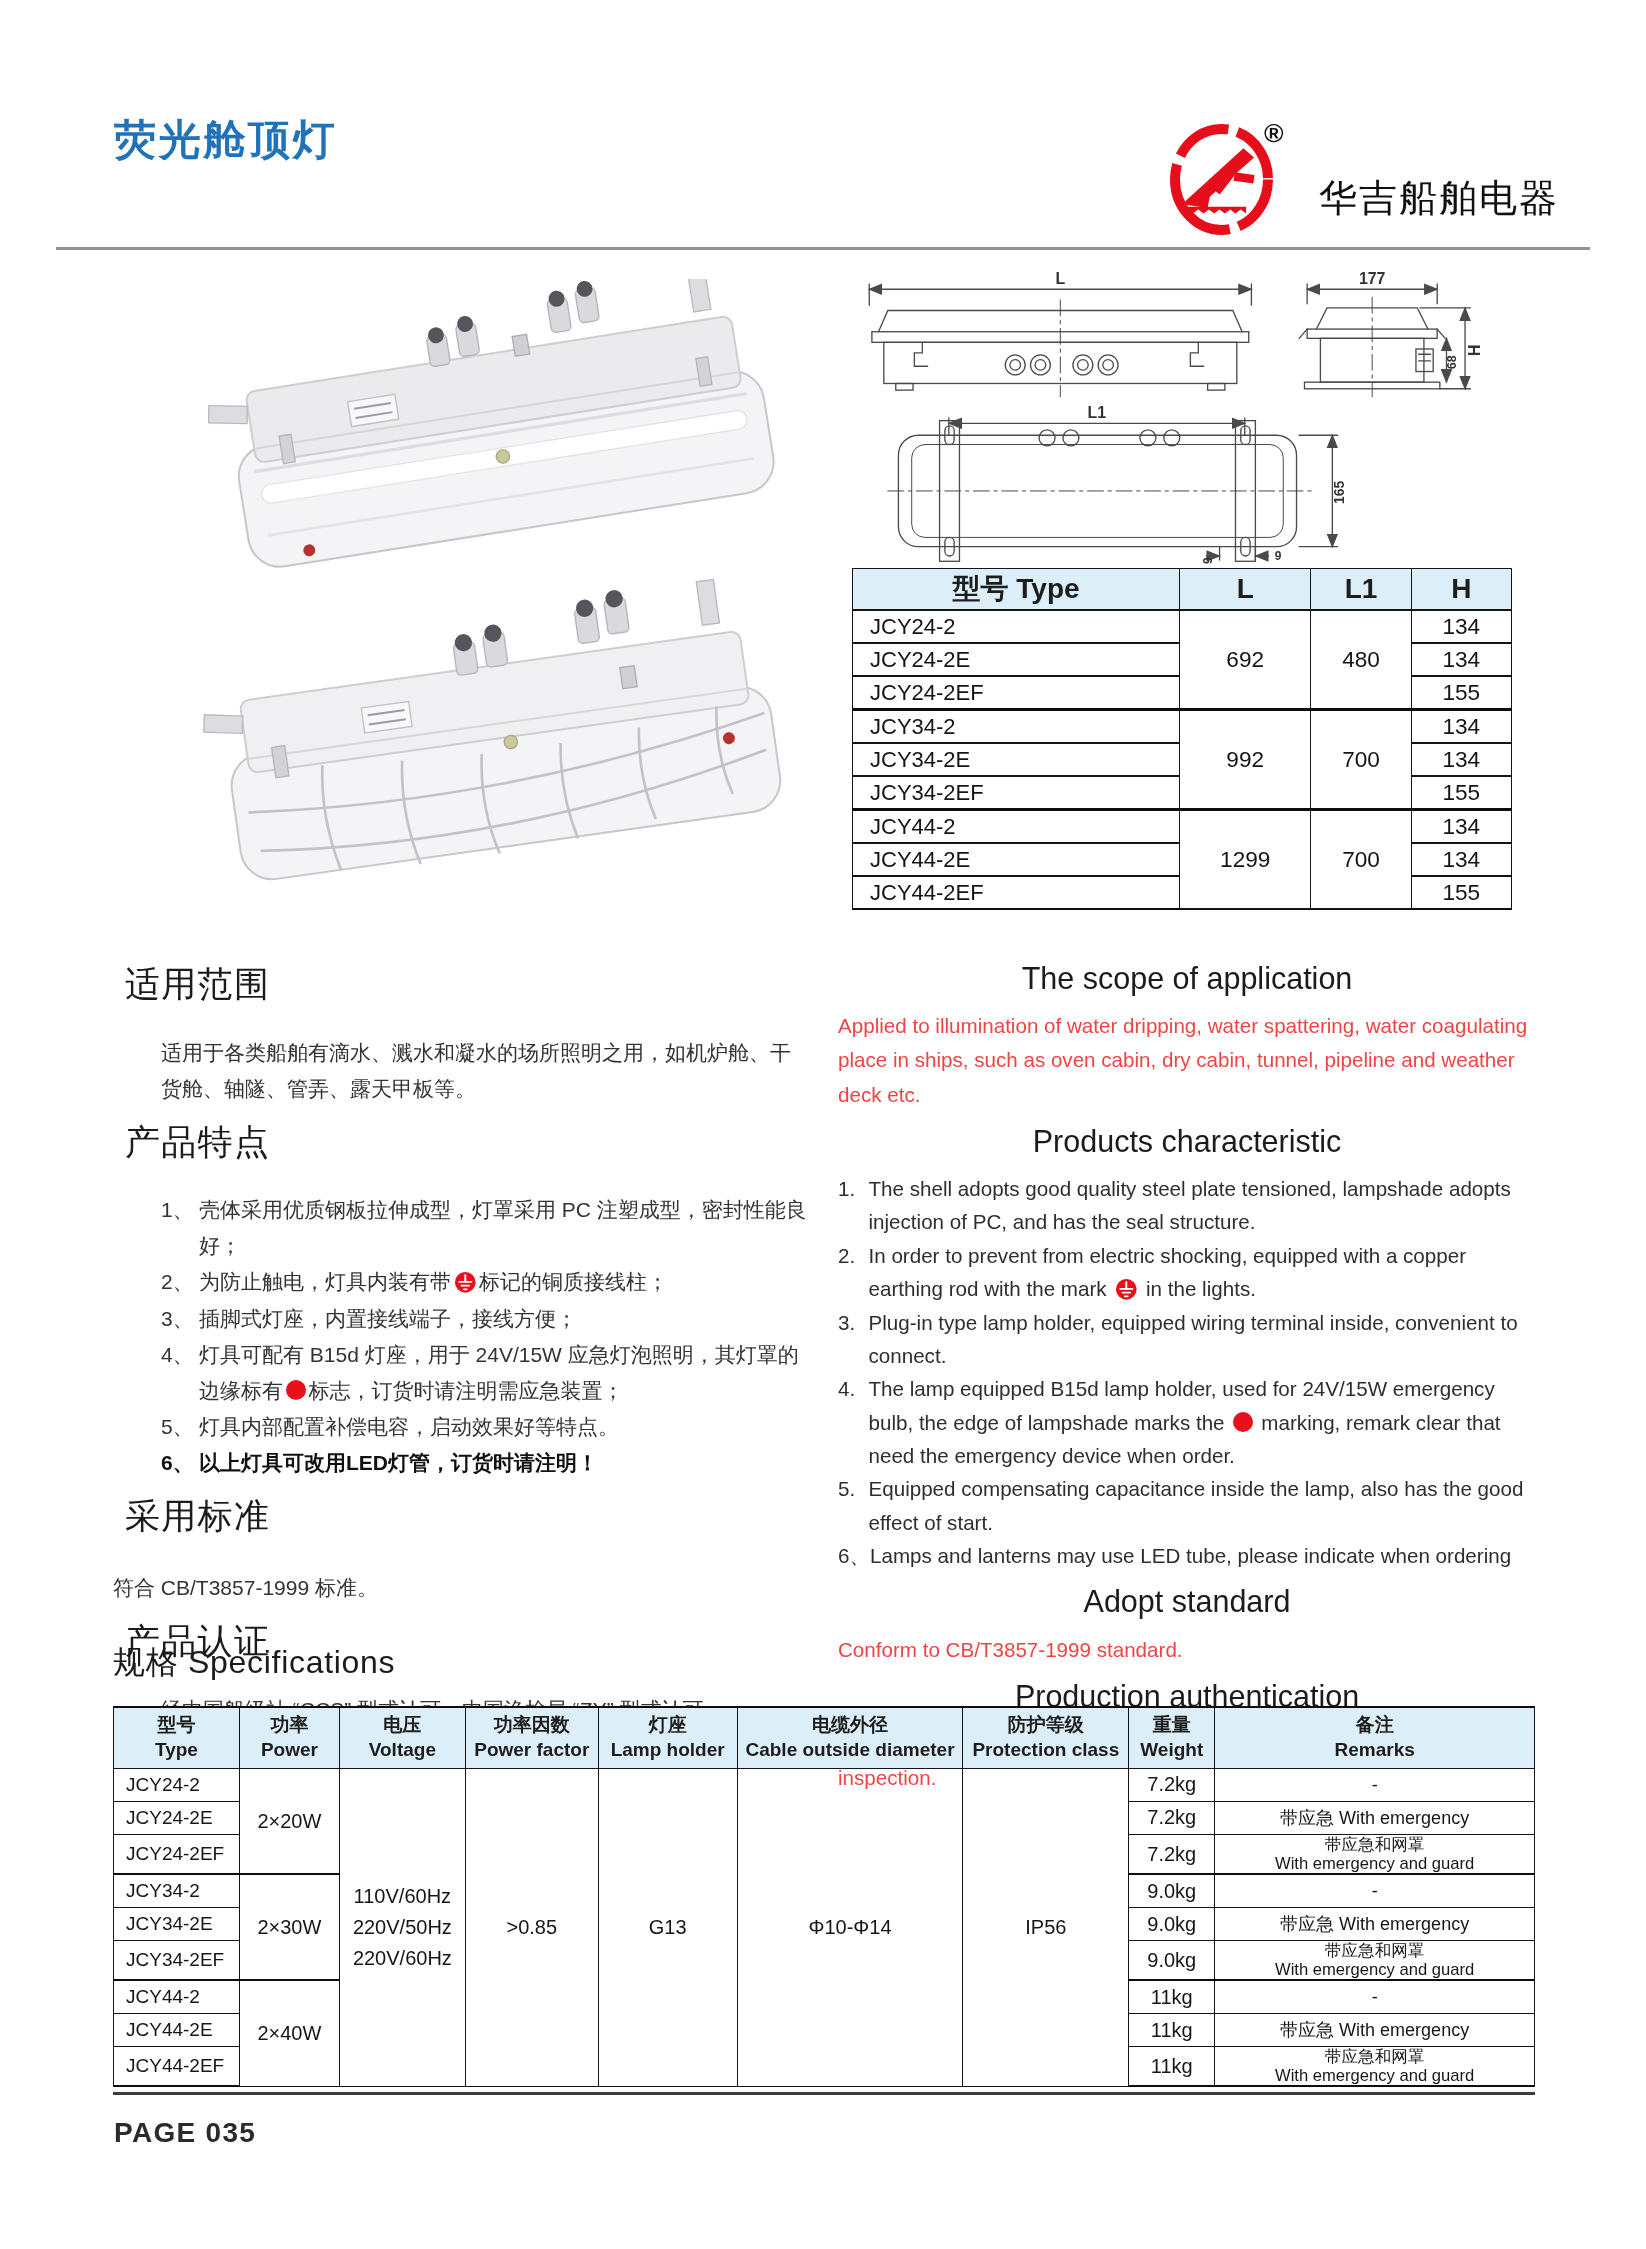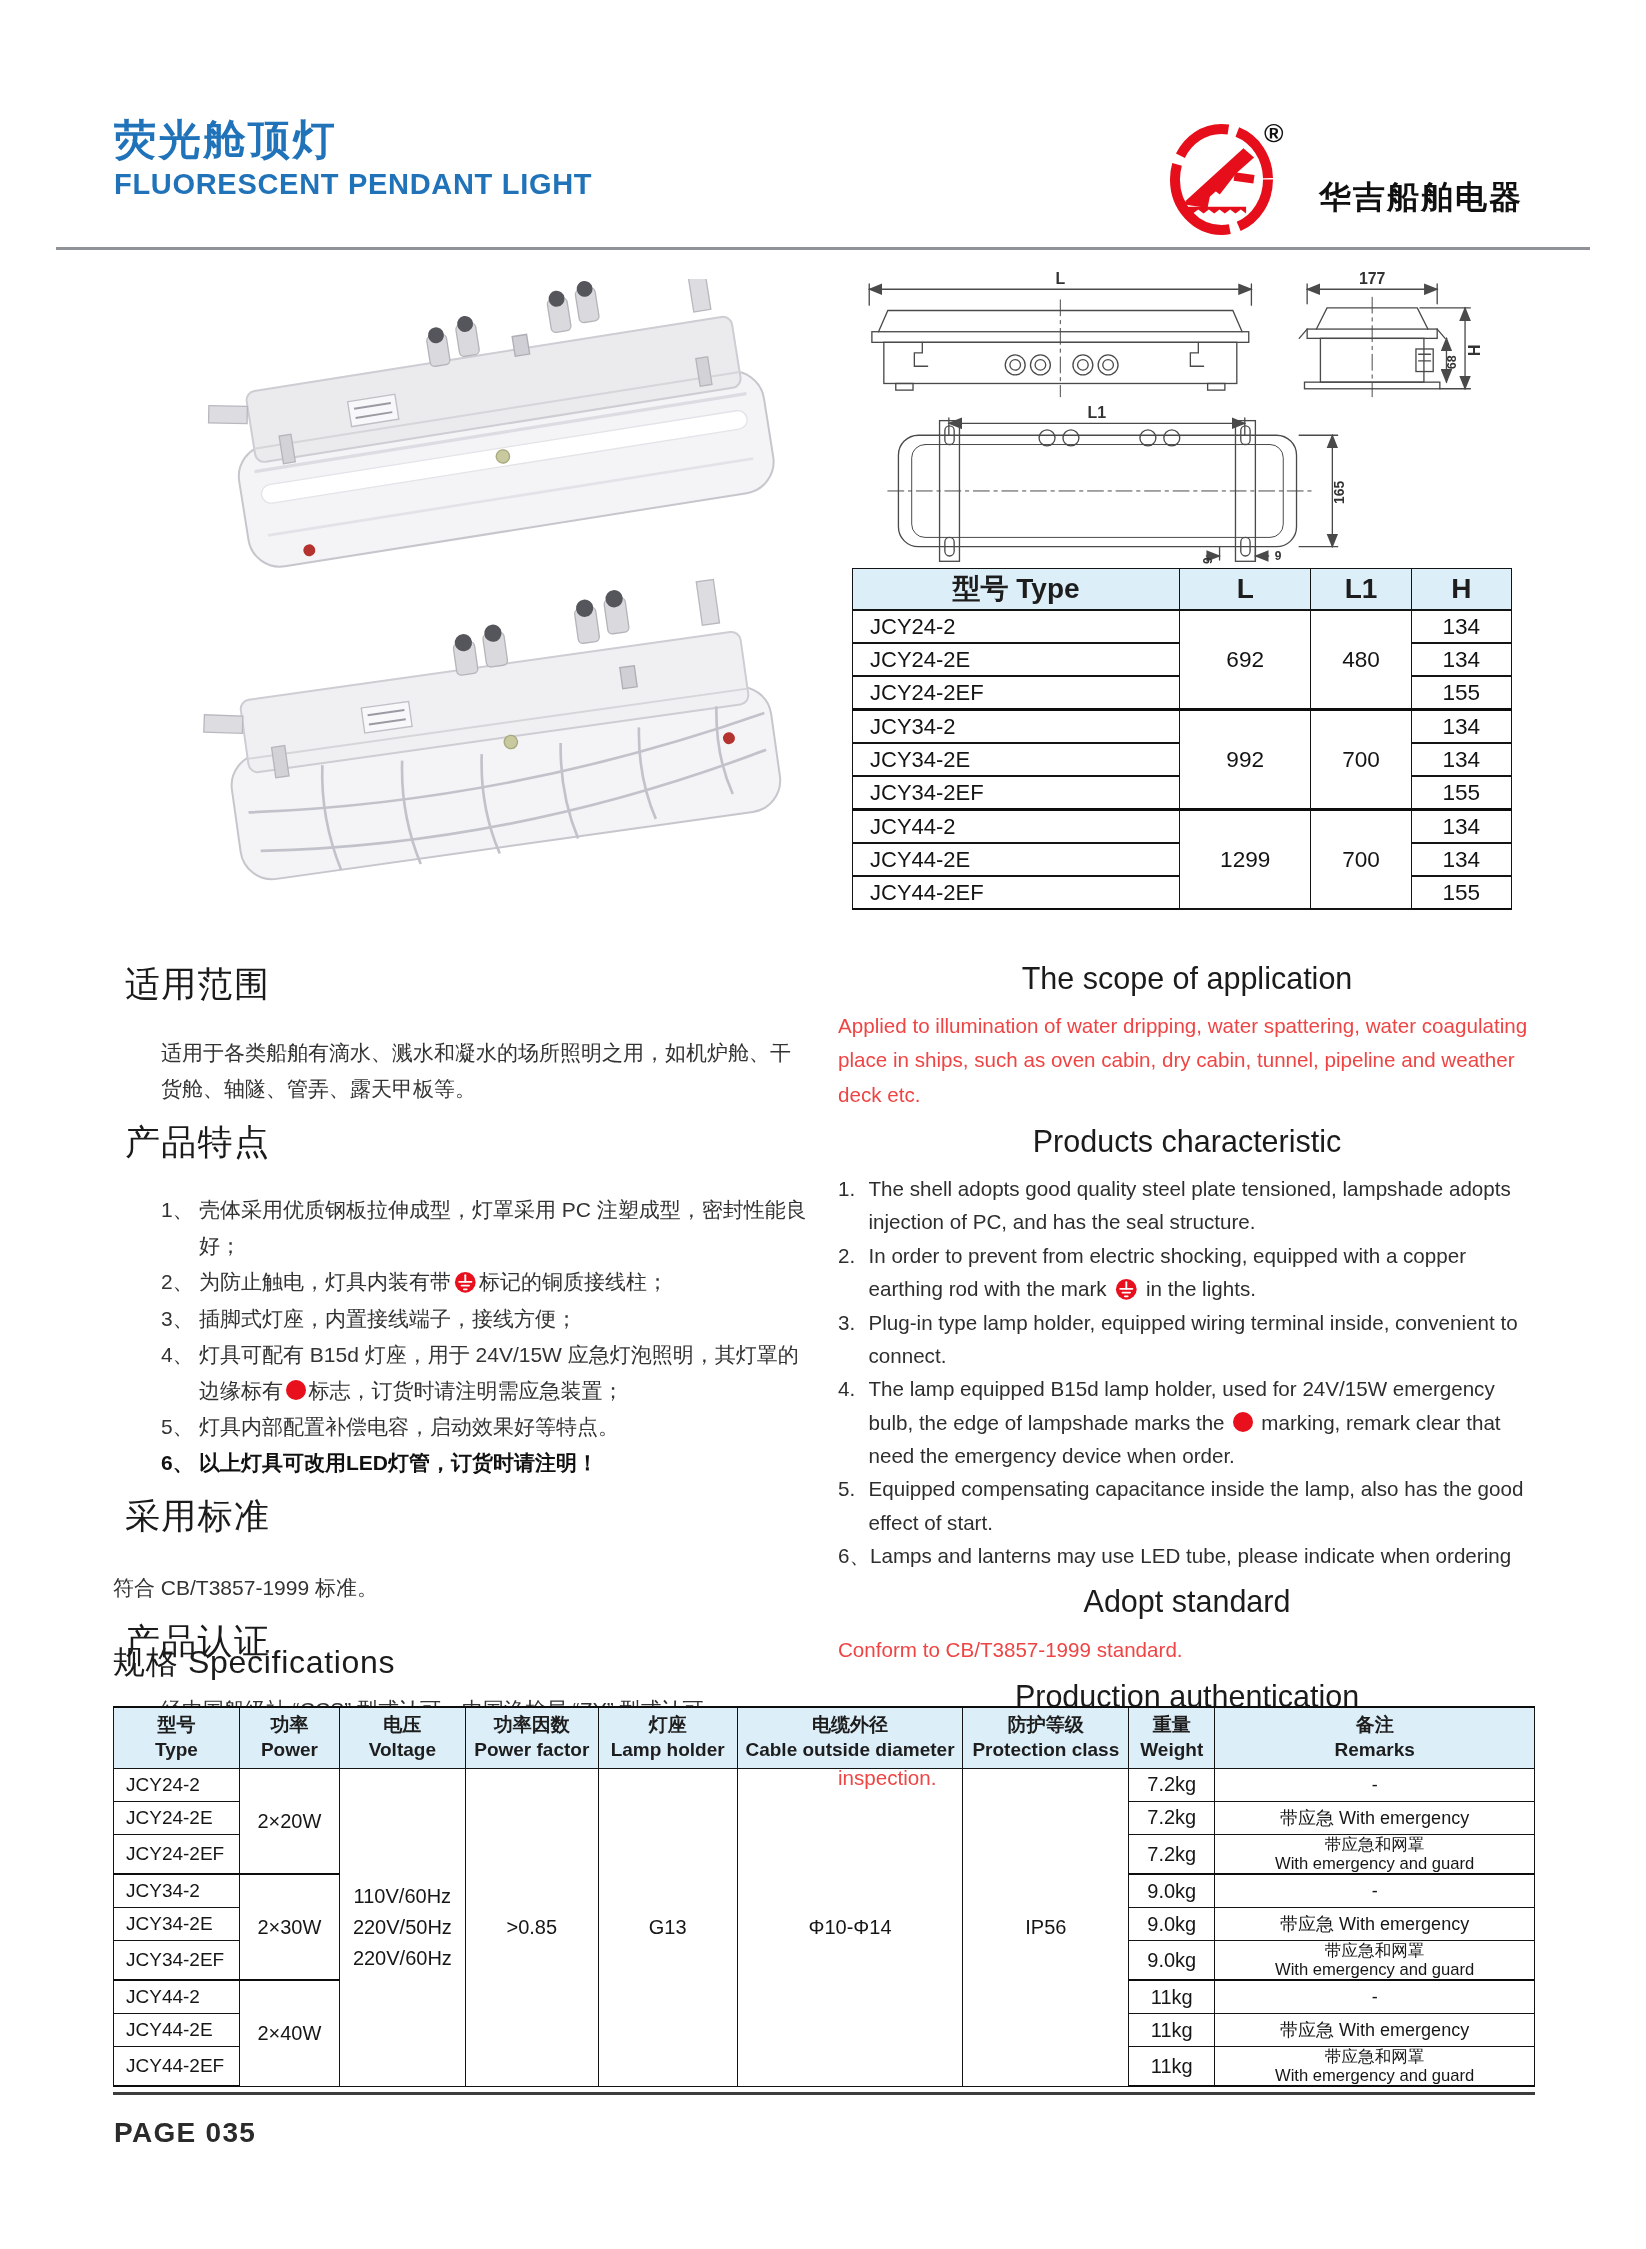--- a/index.html
+++ b/index.html
@@ -8,21 +8,21 @@
     font-family:"Liberation Sans", sans-serif;color:#222;
     -webkit-font-smoothing:antialiased;
   }
   
   .hdr{position:absolute;left:114px;top:116px;}
   .title-cn{font-size:42px;font-weight:700;color:#2173b9;letter-spacing:2.7px;line-height:1.15;}
   .title-en{font-size:29px;font-weight:600;color:#2173b9;letter-spacing:0.7px;margin-top:4px;}
   .brand{position:absolute;left:1165px;top:123px;display:flex;align-items:center;}
   .brand-mark{position:relative;width:113px;height:113px;}
   .reg{position:absolute;left:1264px;top:118px;font-size:26.5px;font-weight:700;color:#111;}
-  .brand-name{font-size:32px;font-weight:700;color:#101010;margin-left:41px;margin-top:37px;letter-spacing:2px;}
+  .brand-name{font-size:38px;font-weight:400;color:#101010;margin-left:41px;margin-top:37px;letter-spacing:2px;}
   .hdr-rule{position:absolute;left:56px;top:247px;width:1534px;height:2.7px;background:#8f9398;}
   
   .photos{position:absolute;left:156px;top:279px;width:684px;height:611px;}
   .drawings{position:absolute;left:848px;top:264px;width:698px;height:300px;}
   svg text{font-family:"Liberation Sans",sans-serif;}
   
   .dim-table-wrap{position:absolute;left:852px;top:568px;width:660px;}
   table{border-collapse:collapse;width:100%;}
   .dim-table th{
     background:#dceef8;font-size:28px;font-weight:600;color:#1d1d1d;
@@ -78,21 +78,20 @@
   .spec-table col.c-remark{width:320px;}
   
   .foot-rule{position:absolute;left:113px;top:2092px;width:1422px;height:2.7px;background:#3c3c3c;}
   .page-num{position:absolute;left:114px;top:2117px;font-size:28px;font-weight:600;color:#2b2b2b;letter-spacing:1.3px;}
 </style>
 </head>
 <body>
 
 <div class="hdr">
   <div class="title-cn">荧光舱顶灯</div>
-  <div class="title-en">FLUORESCENT PENDANT LIGHT</div>
 </div>
 
 <div class="brand">
   <div class="brand-mark">
     <svg viewBox="0 0 170 170" width="113" height="113">
       <ellipse cx="85" cy="85" rx="70" ry="76" fill="none" stroke="#e60e1a" stroke-width="15" stroke-dasharray="88 14 150 14 88 14"></ellipse>
       <path d="M30 118 L118 38 L134 52 L66 112 Z" fill="#e60e1a"></path>
       <path d="M24 122 L70 98 L64 128 Z" fill="#e60e1a"></path>
       <rect x="84" y="62" width="14" height="46" fill="#e60e1a" transform="rotate(38 91 85)"></rect>
       <rect x="104" y="76" width="30" height="13" fill="#e60e1a" transform="rotate(8 119 82)"></rect>

